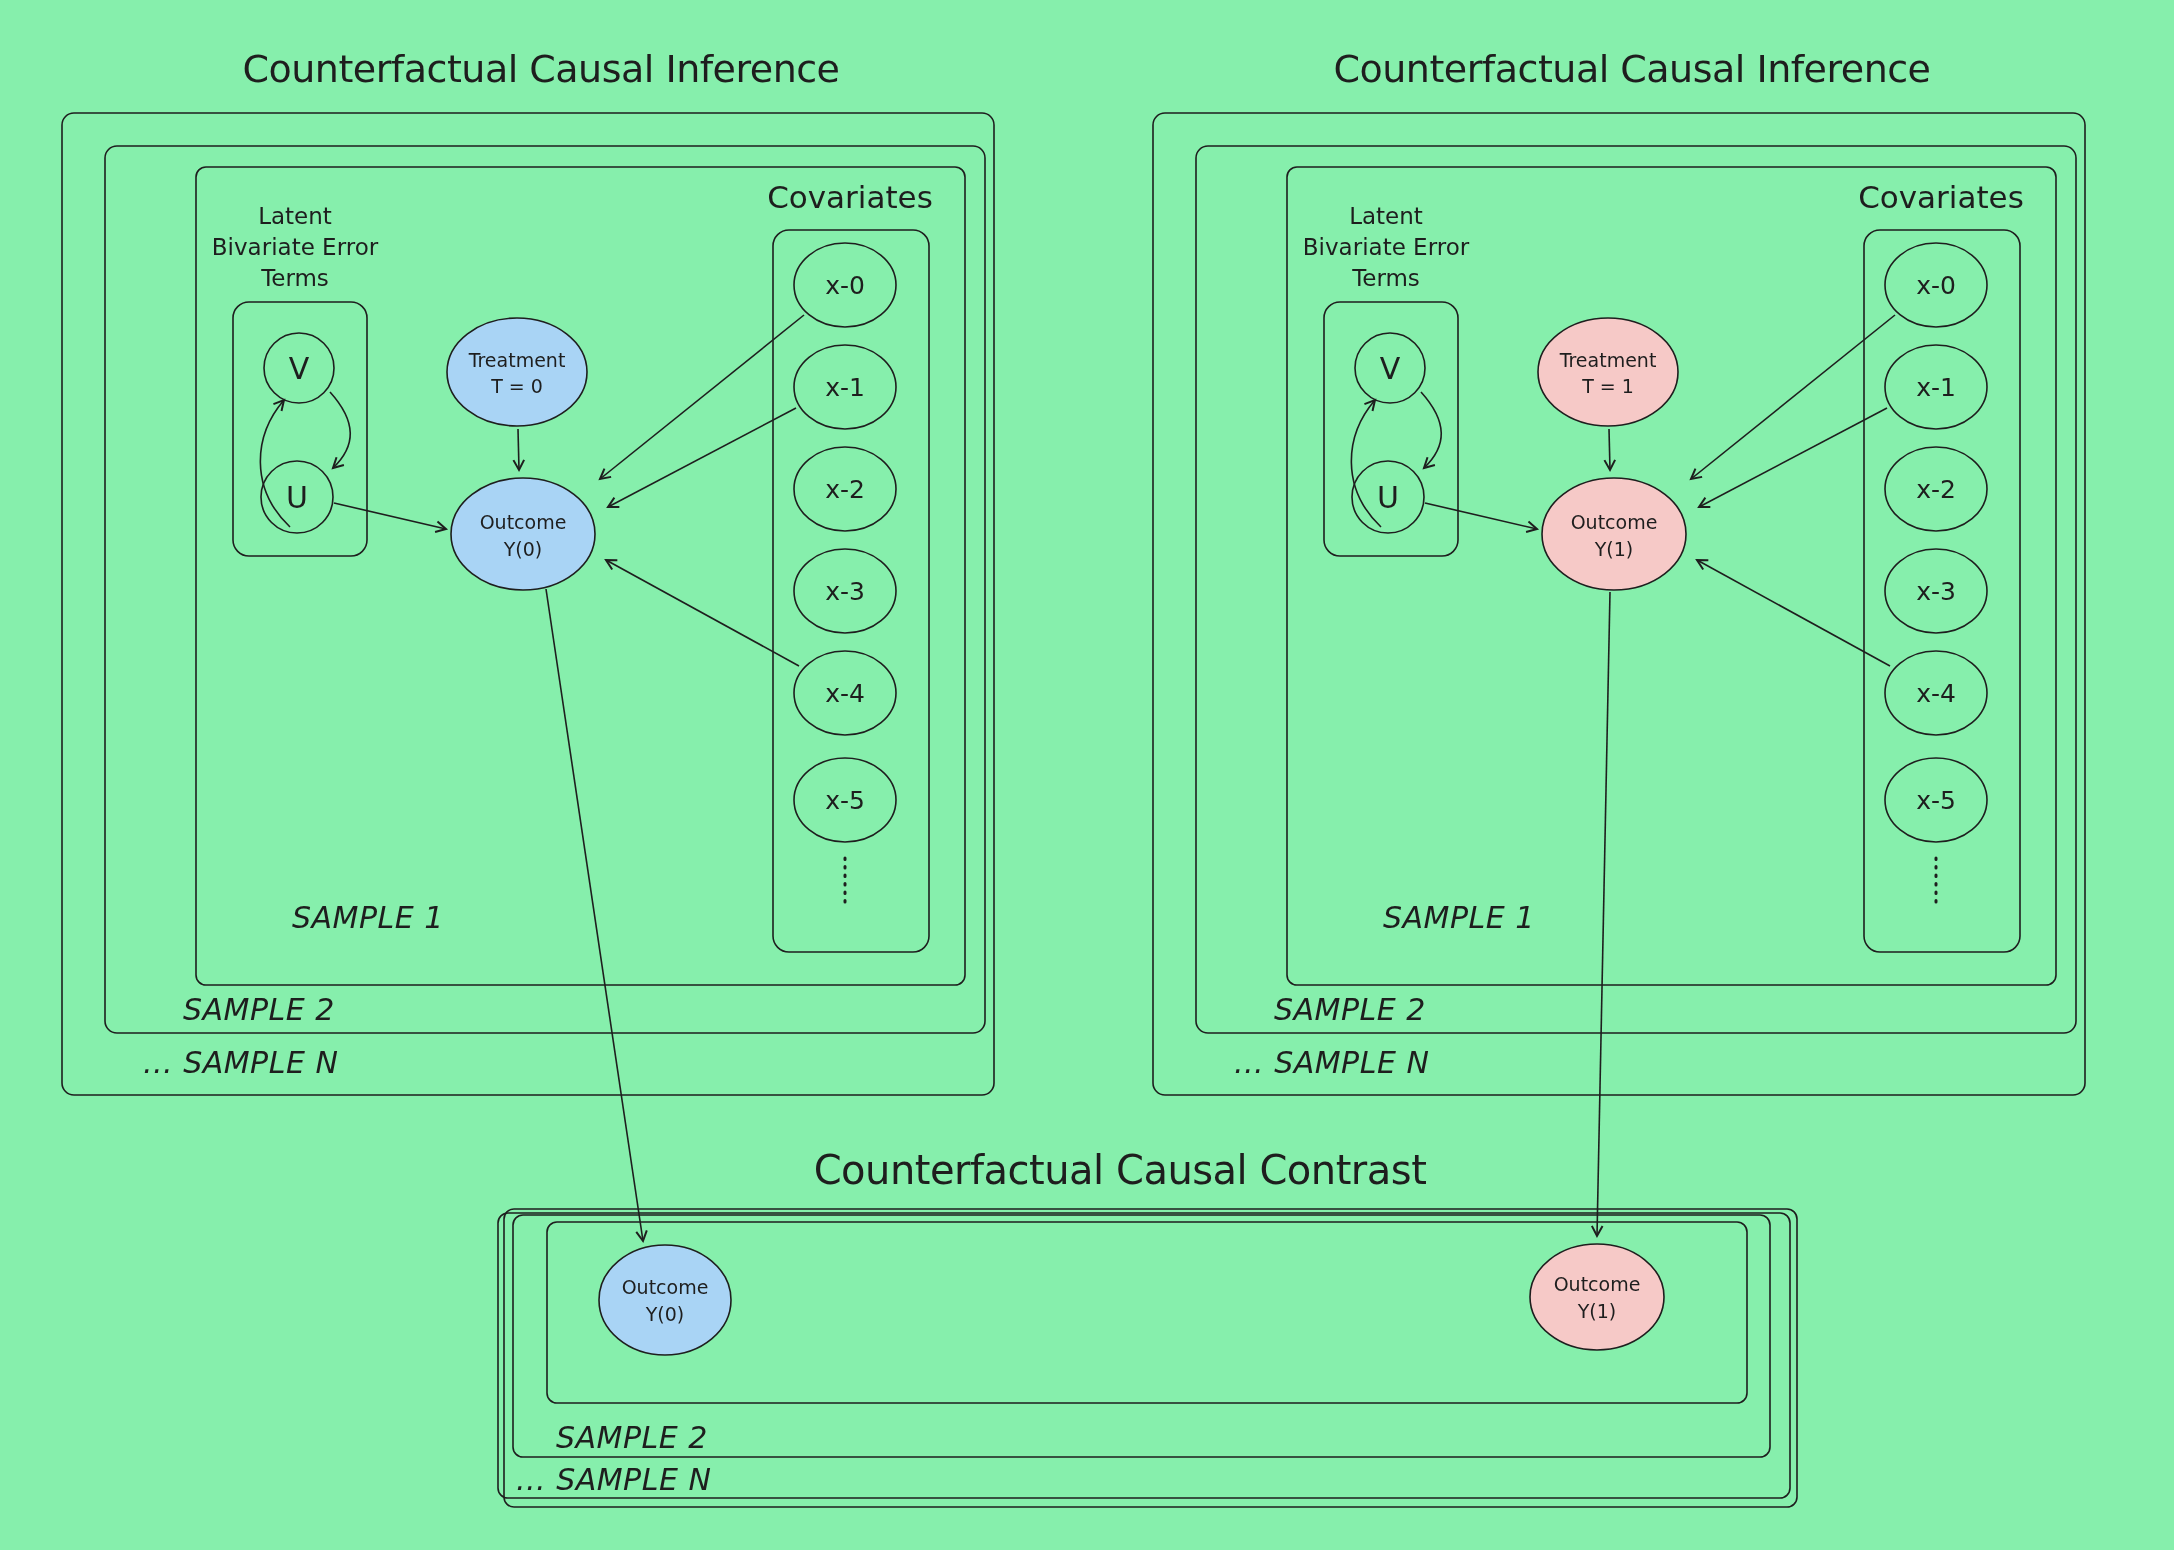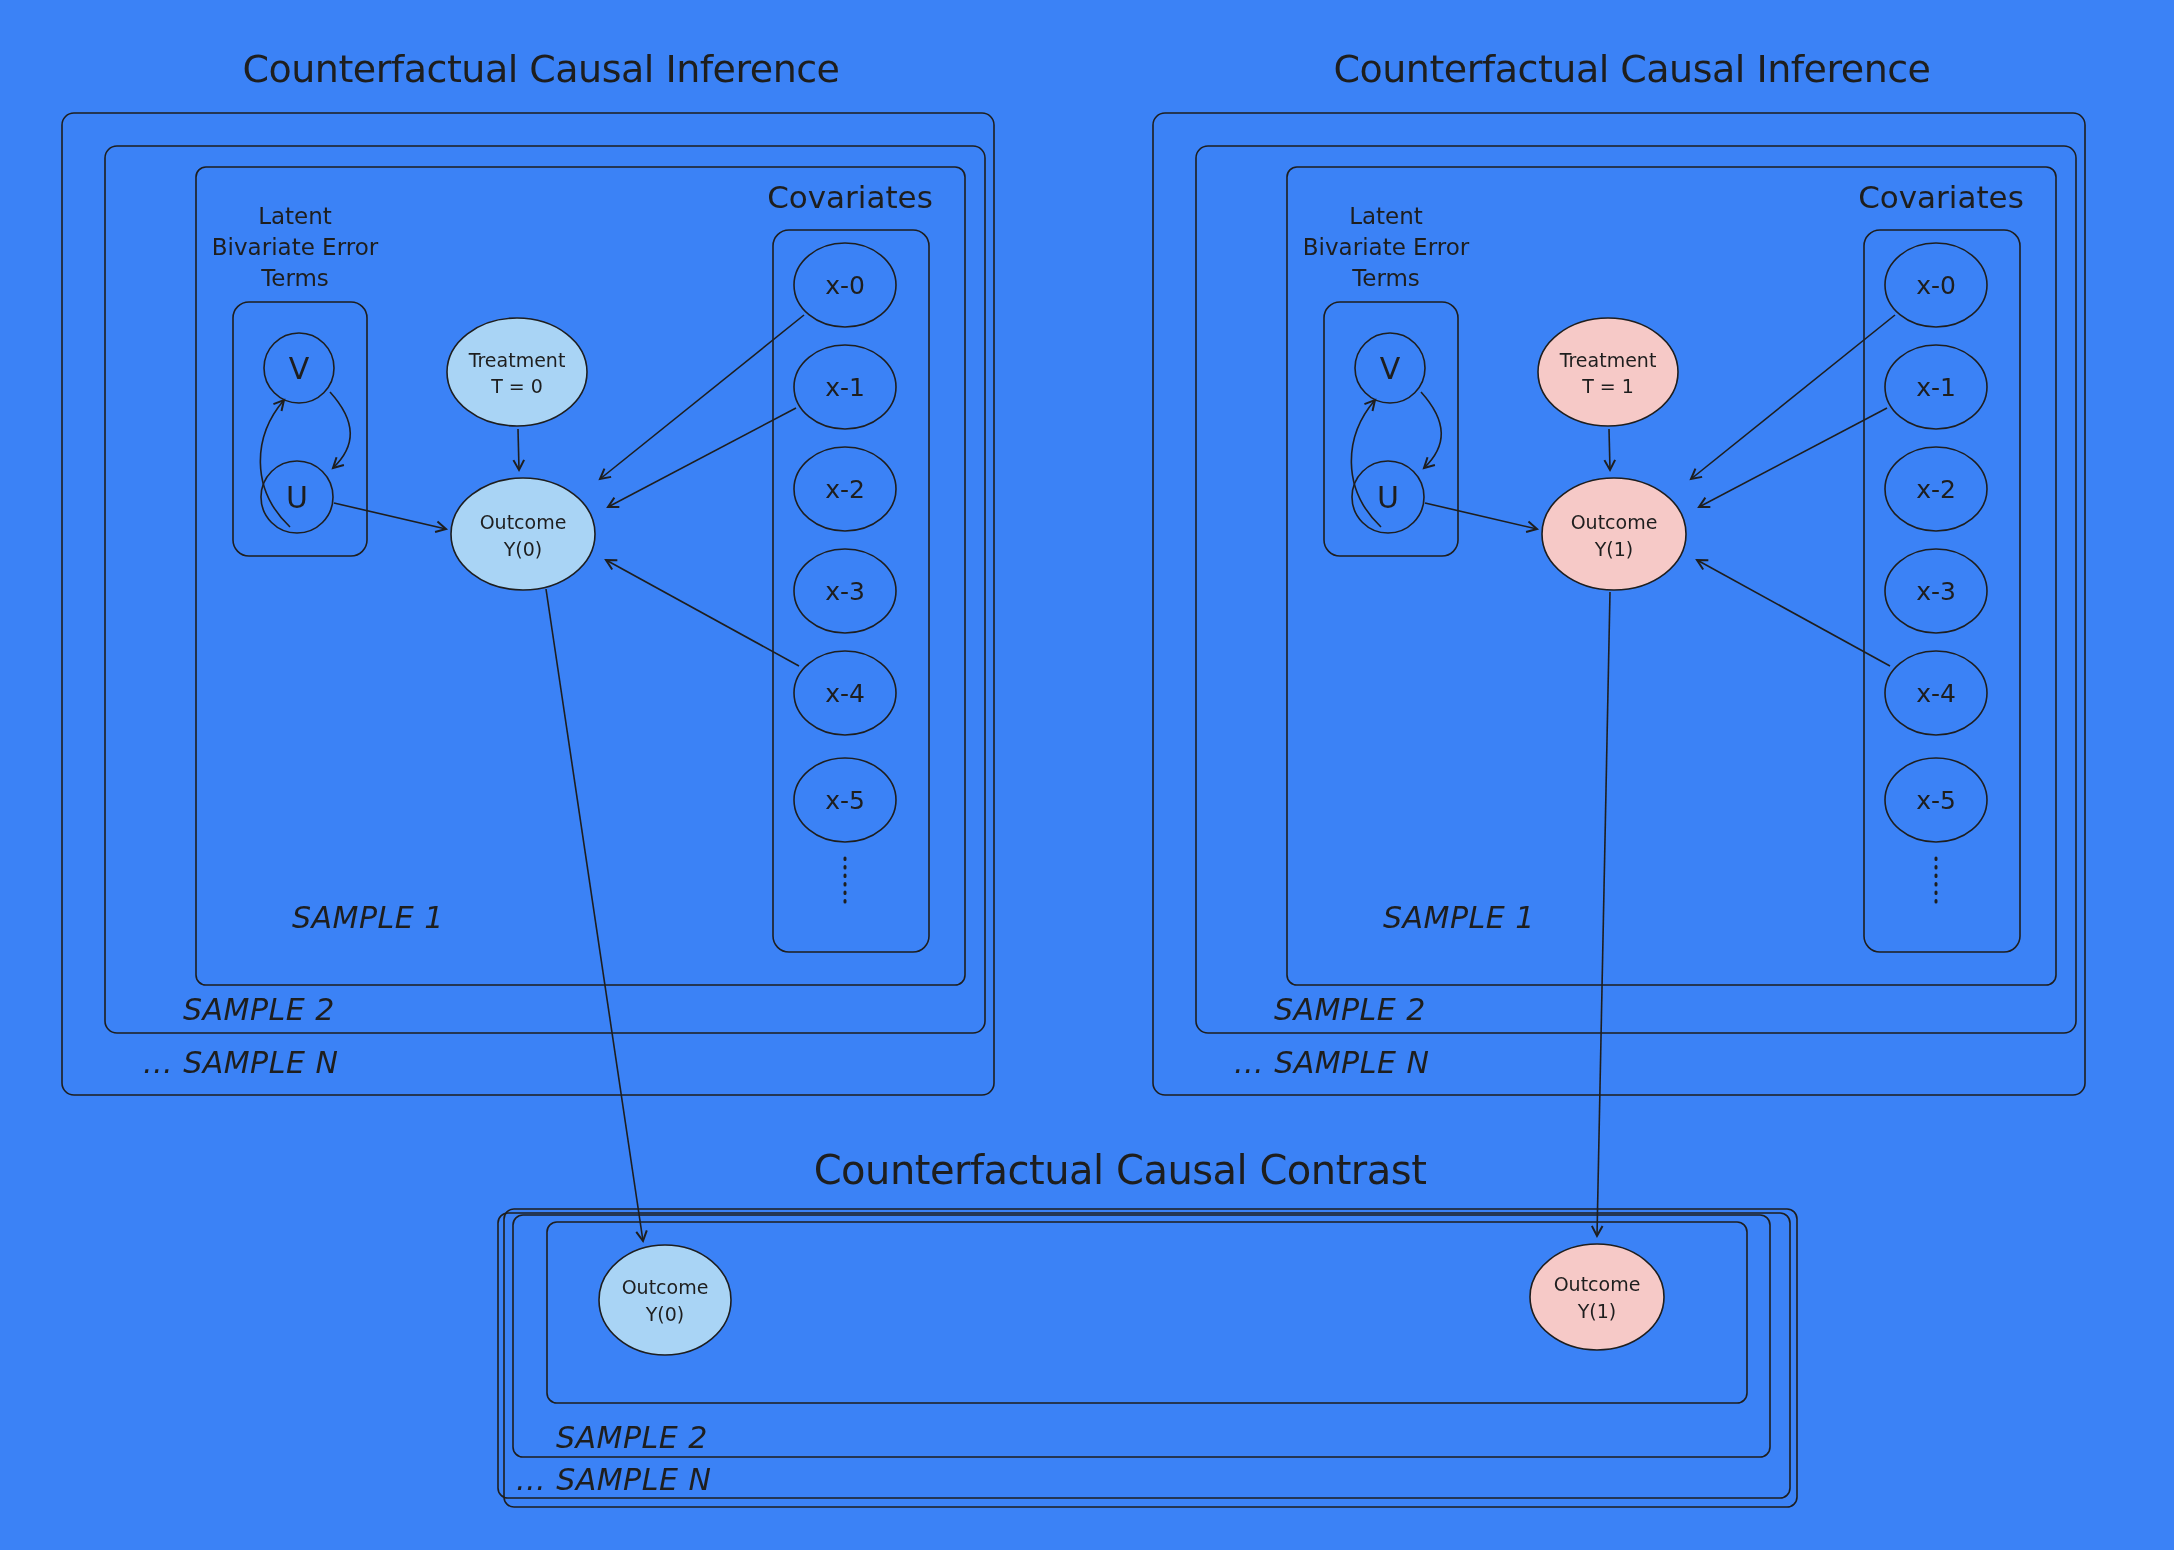--- a/index.html
+++ b/index.html
@@ -1,16 +1,16 @@
 <!DOCTYPE html>
 <html><head>
 <meta charset="utf-8">
 <style>
   html,body { margin:0; padding:0; background:#ffffff; }
-  .page { position:relative; width:2174px; height:1550px; background:#3b82f6; overflow:hidden; }
+  .page { position:relative; width:2174px; height:1550px; background:#86efac; overflow:hidden; }
   svg { display:block; }
   text {
     font-family:"DejaVu Sans", sans-serif;
     fill:#1e1e1e;
   }
   .title   { font-size:38px; text-anchor:middle; letter-spacing:-0.5px; }
   .ctitle  { font-size:40px; text-anchor:middle; letter-spacing:-0.5px; }
   .sample  { font-size:30px; font-style:italic; letter-spacing:0.5px; }
   .lab     { font-size:23px; text-anchor:middle; }
   .covlab  { font-size:31px; text-anchor:middle; }

